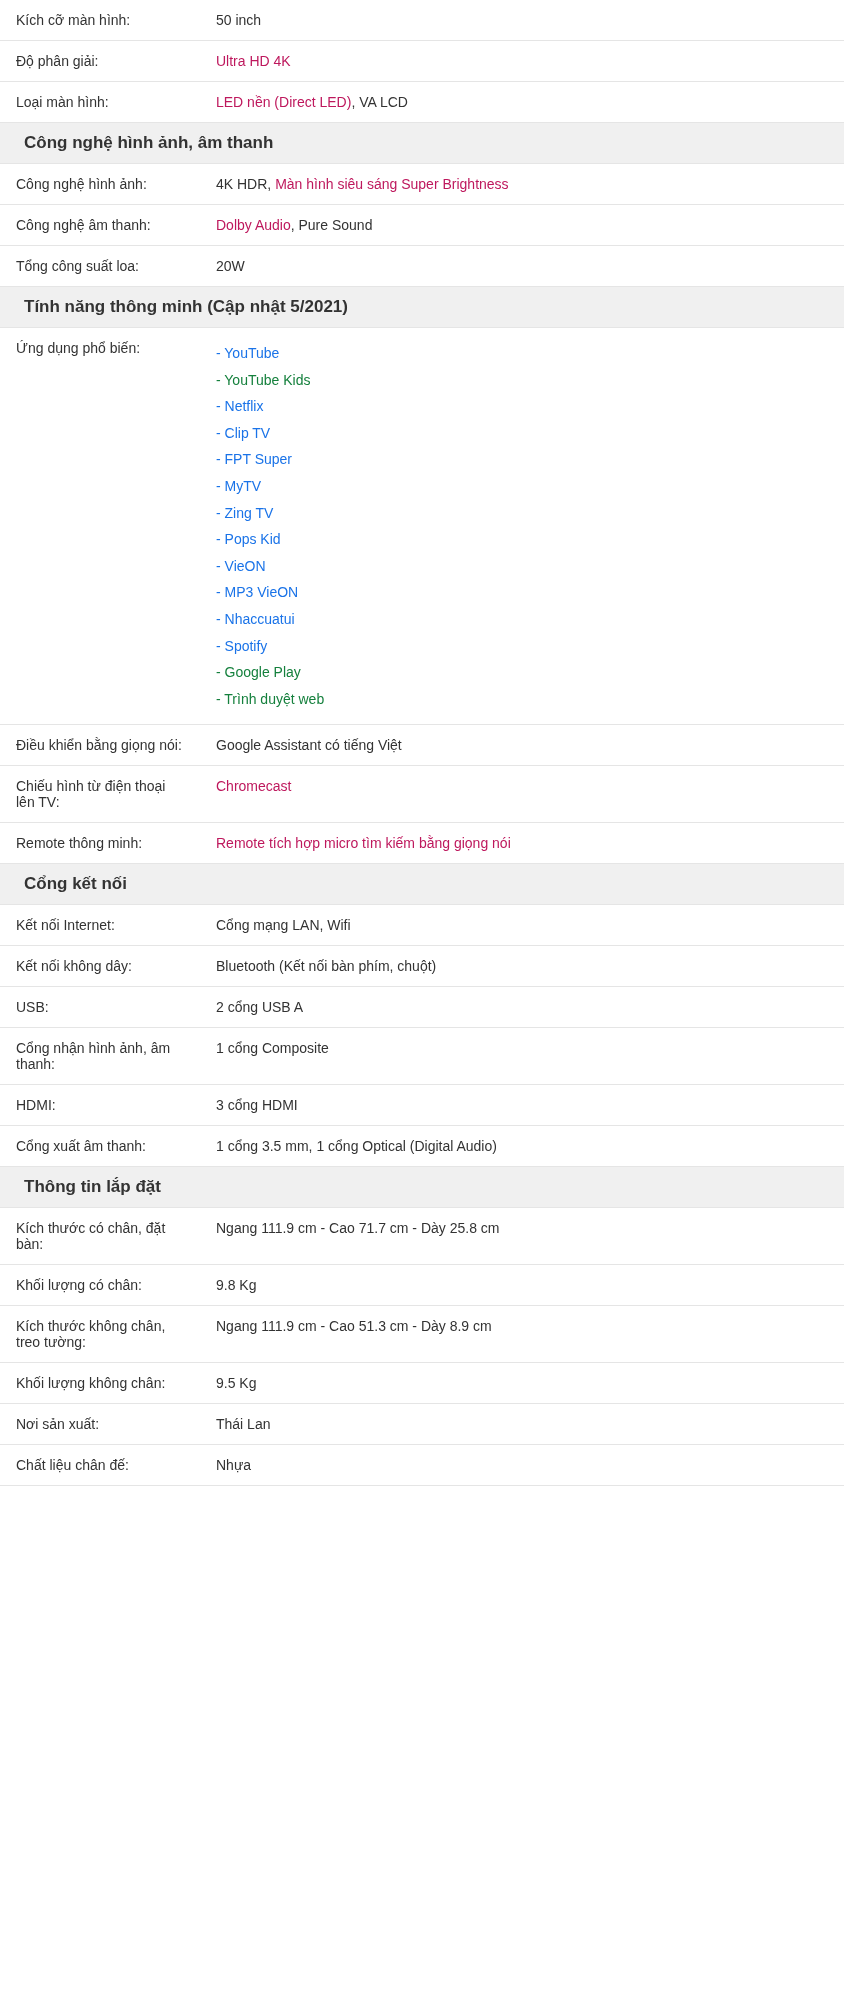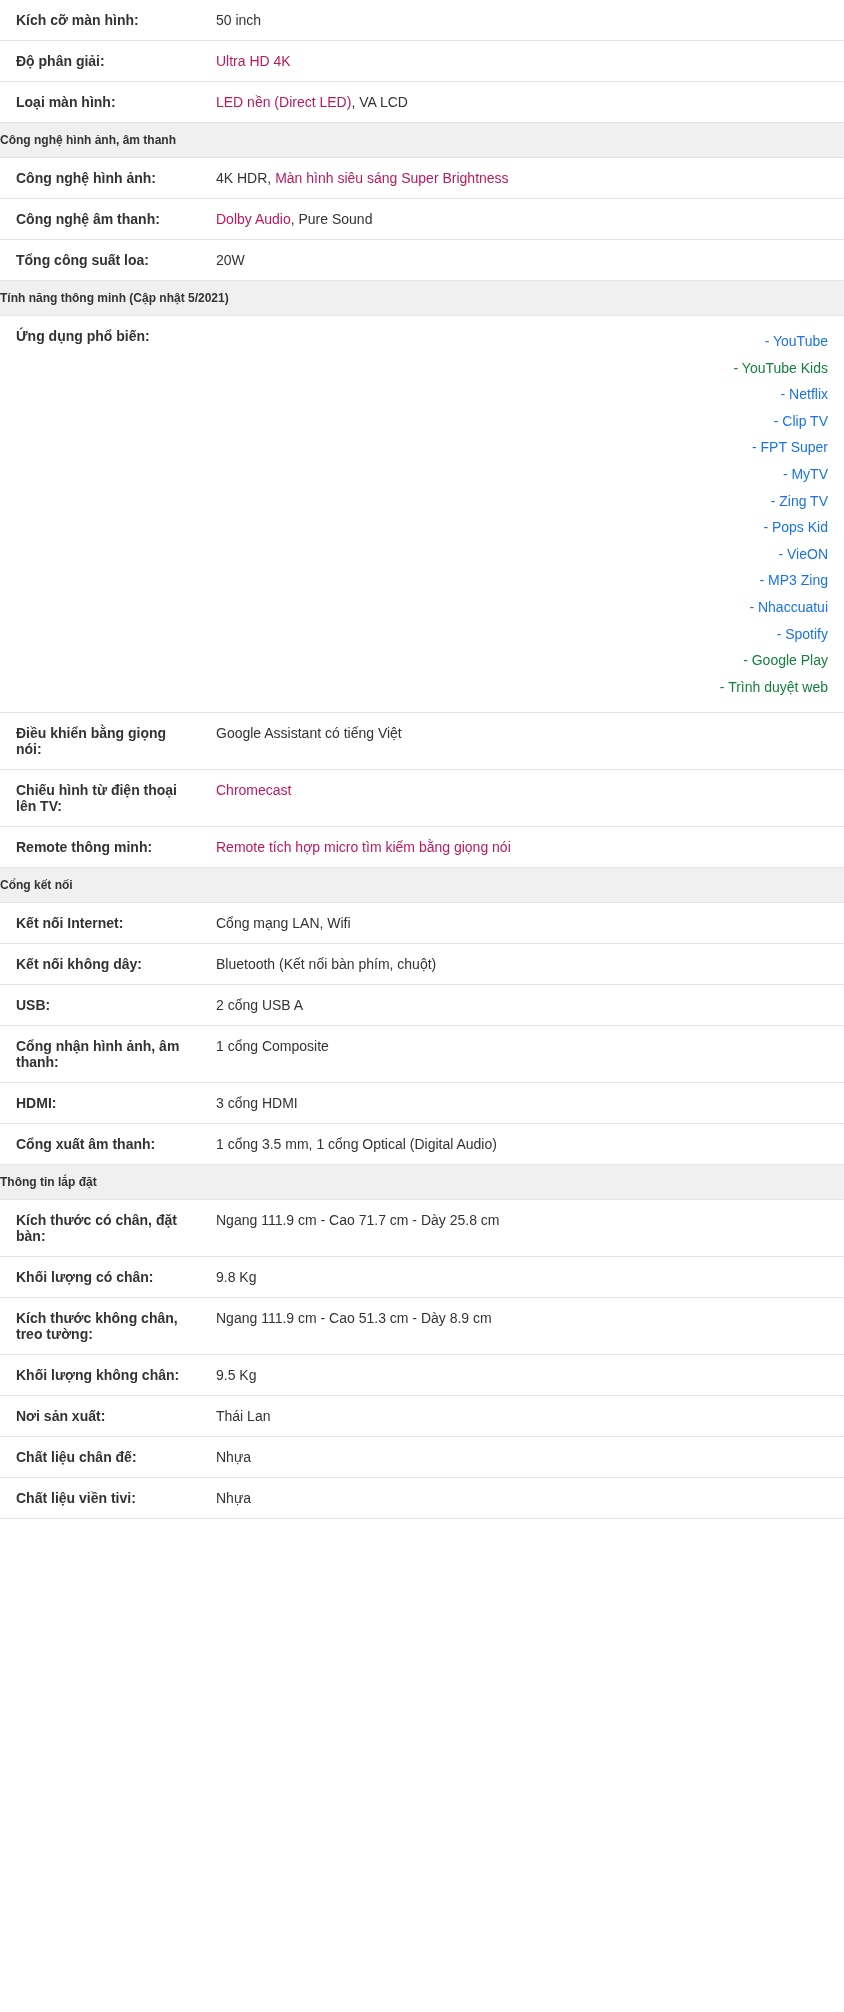--- a/index.html
+++ b/index.html
@@ -13,37 +13,36 @@
     table {
       width: 100%;
       border-collapse: collapse;
     }
     td {
       padding: 12px 16px;
       vertical-align: top;
       border-bottom: 1px solid #e5e5e5;
     }
     td:first-child {
-      font-weight: bold;
+      font-weight: normal;
       width: 200px;
       min-width: 160px;
     }
     tr.section-header td {
       background: #f0f0f0;
       font-weight: bold;
-      font-size: 12px;
-      padding: 10px 0;
+      font-size: 17px;
+      padding: 10px 24px;
     }
     a.link {
       color: #be185d;
       text-decoration: none;
     }
     .app-list {
       line-height: 1.9;
-      text-align: right;
     }
     .app-list .app-item {
       display: block;
     }
     .app-item.linked {
       color: #1a73e8;
     }
     .app-item.plain {
       color: #15803d;
     }
@@ -89,21 +88,21 @@
           <div class="app-list">
             <span class="app-item linked">- YouTube</span>
             <span class="app-item plain">- YouTube Kids</span>
             <span class="app-item linked">- Netflix</span>
             <span class="app-item linked">- Clip TV</span>
             <span class="app-item linked">- FPT Super</span>
             <span class="app-item linked">- MyTV</span>
             <span class="app-item linked">- Zing TV</span>
             <span class="app-item linked">- Pops Kid</span>
             <span class="app-item linked">- VieON</span>
-            <span class="app-item linked">- MP3 Zing</span>
+            <span class="app-item linked">- MP3 VieON</span>
             <span class="app-item linked">- Nhaccuatui</span>
             <span class="app-item linked">- Spotify</span>
             <span class="app-item plain">- Google Play</span>
             <span class="app-item plain">- Trình duyệt web</span>
           </div>
         </td>
       </tr>
       <tr>
         <td>Điều khiển bằng giọng nói:</td>
         <td>Google Assistant có tiếng Việt</td>
@@ -163,18 +162,14 @@
         <td>9.5 Kg</td>
       </tr>
       <tr>
         <td>Nơi sản xuất:</td>
         <td>Thái Lan</td>
       </tr>
       <tr>
         <td>Chất liệu chân đế:</td>
         <td>Nhựa</td>
       </tr>
-      <tr>
-        <td>Chất liệu viền tivi:</td>
-        <td>Nhựa</td>
-      </tr>
     </tbody>
 </table>
 
 </body></html>

